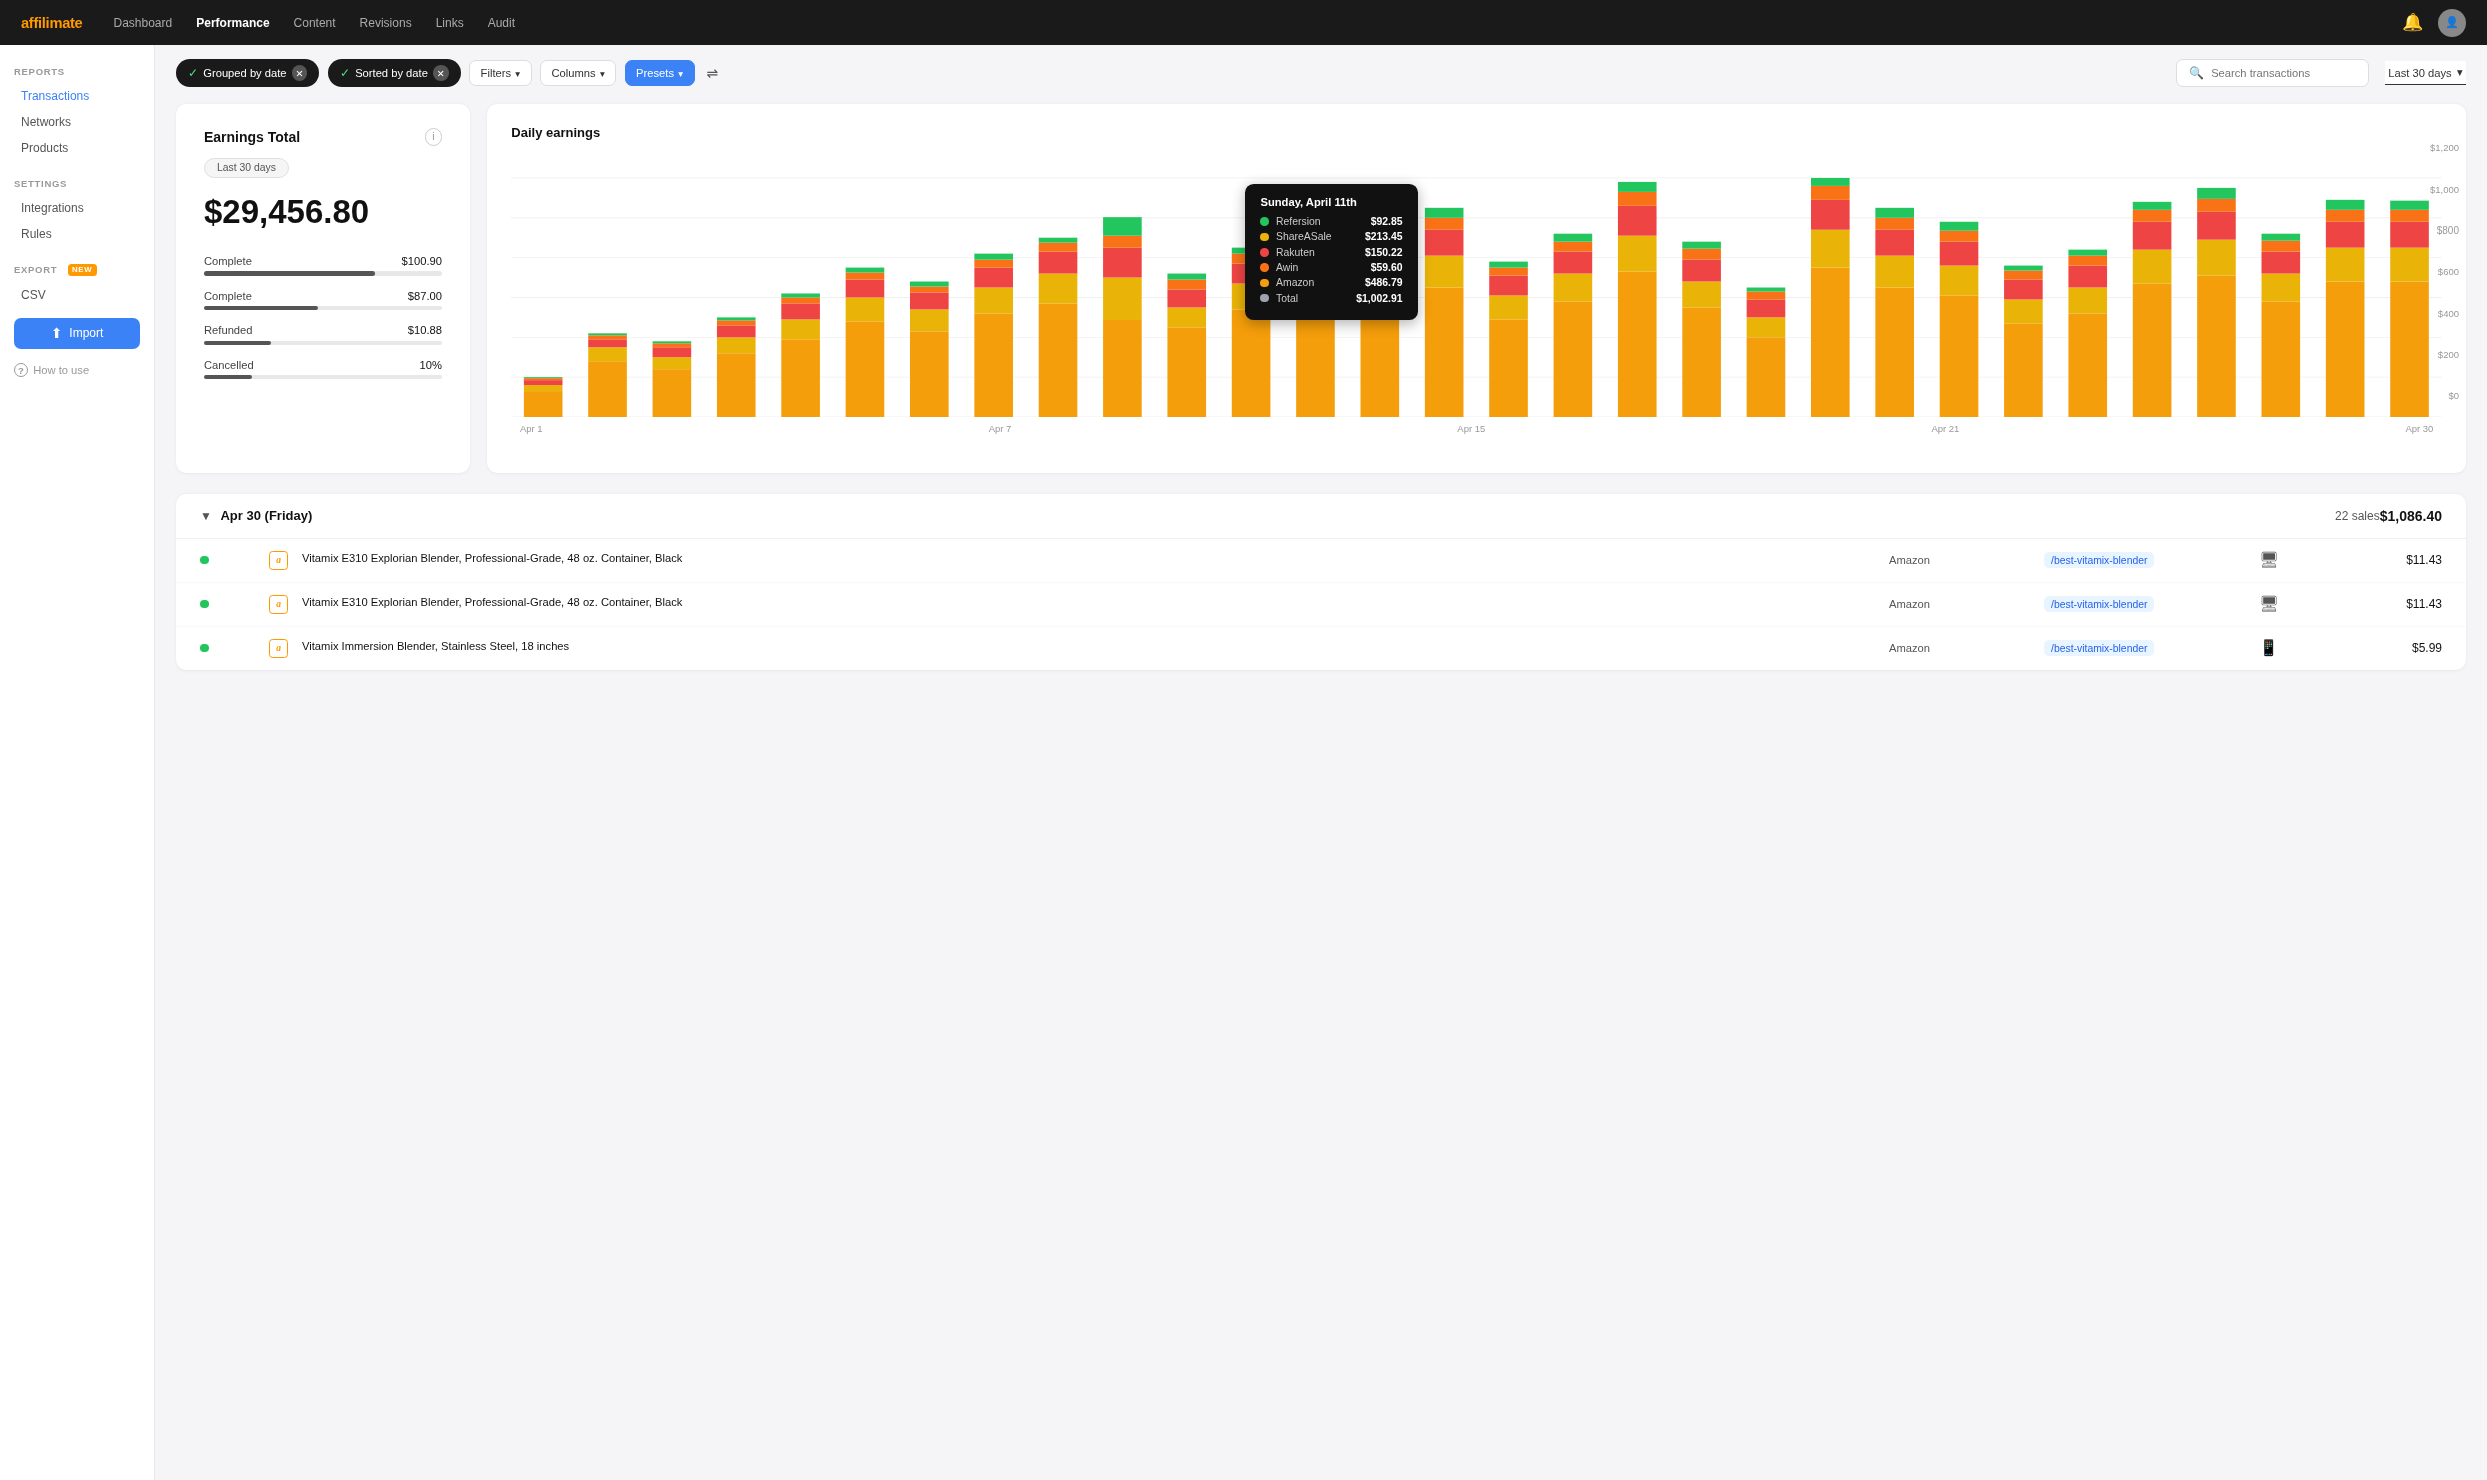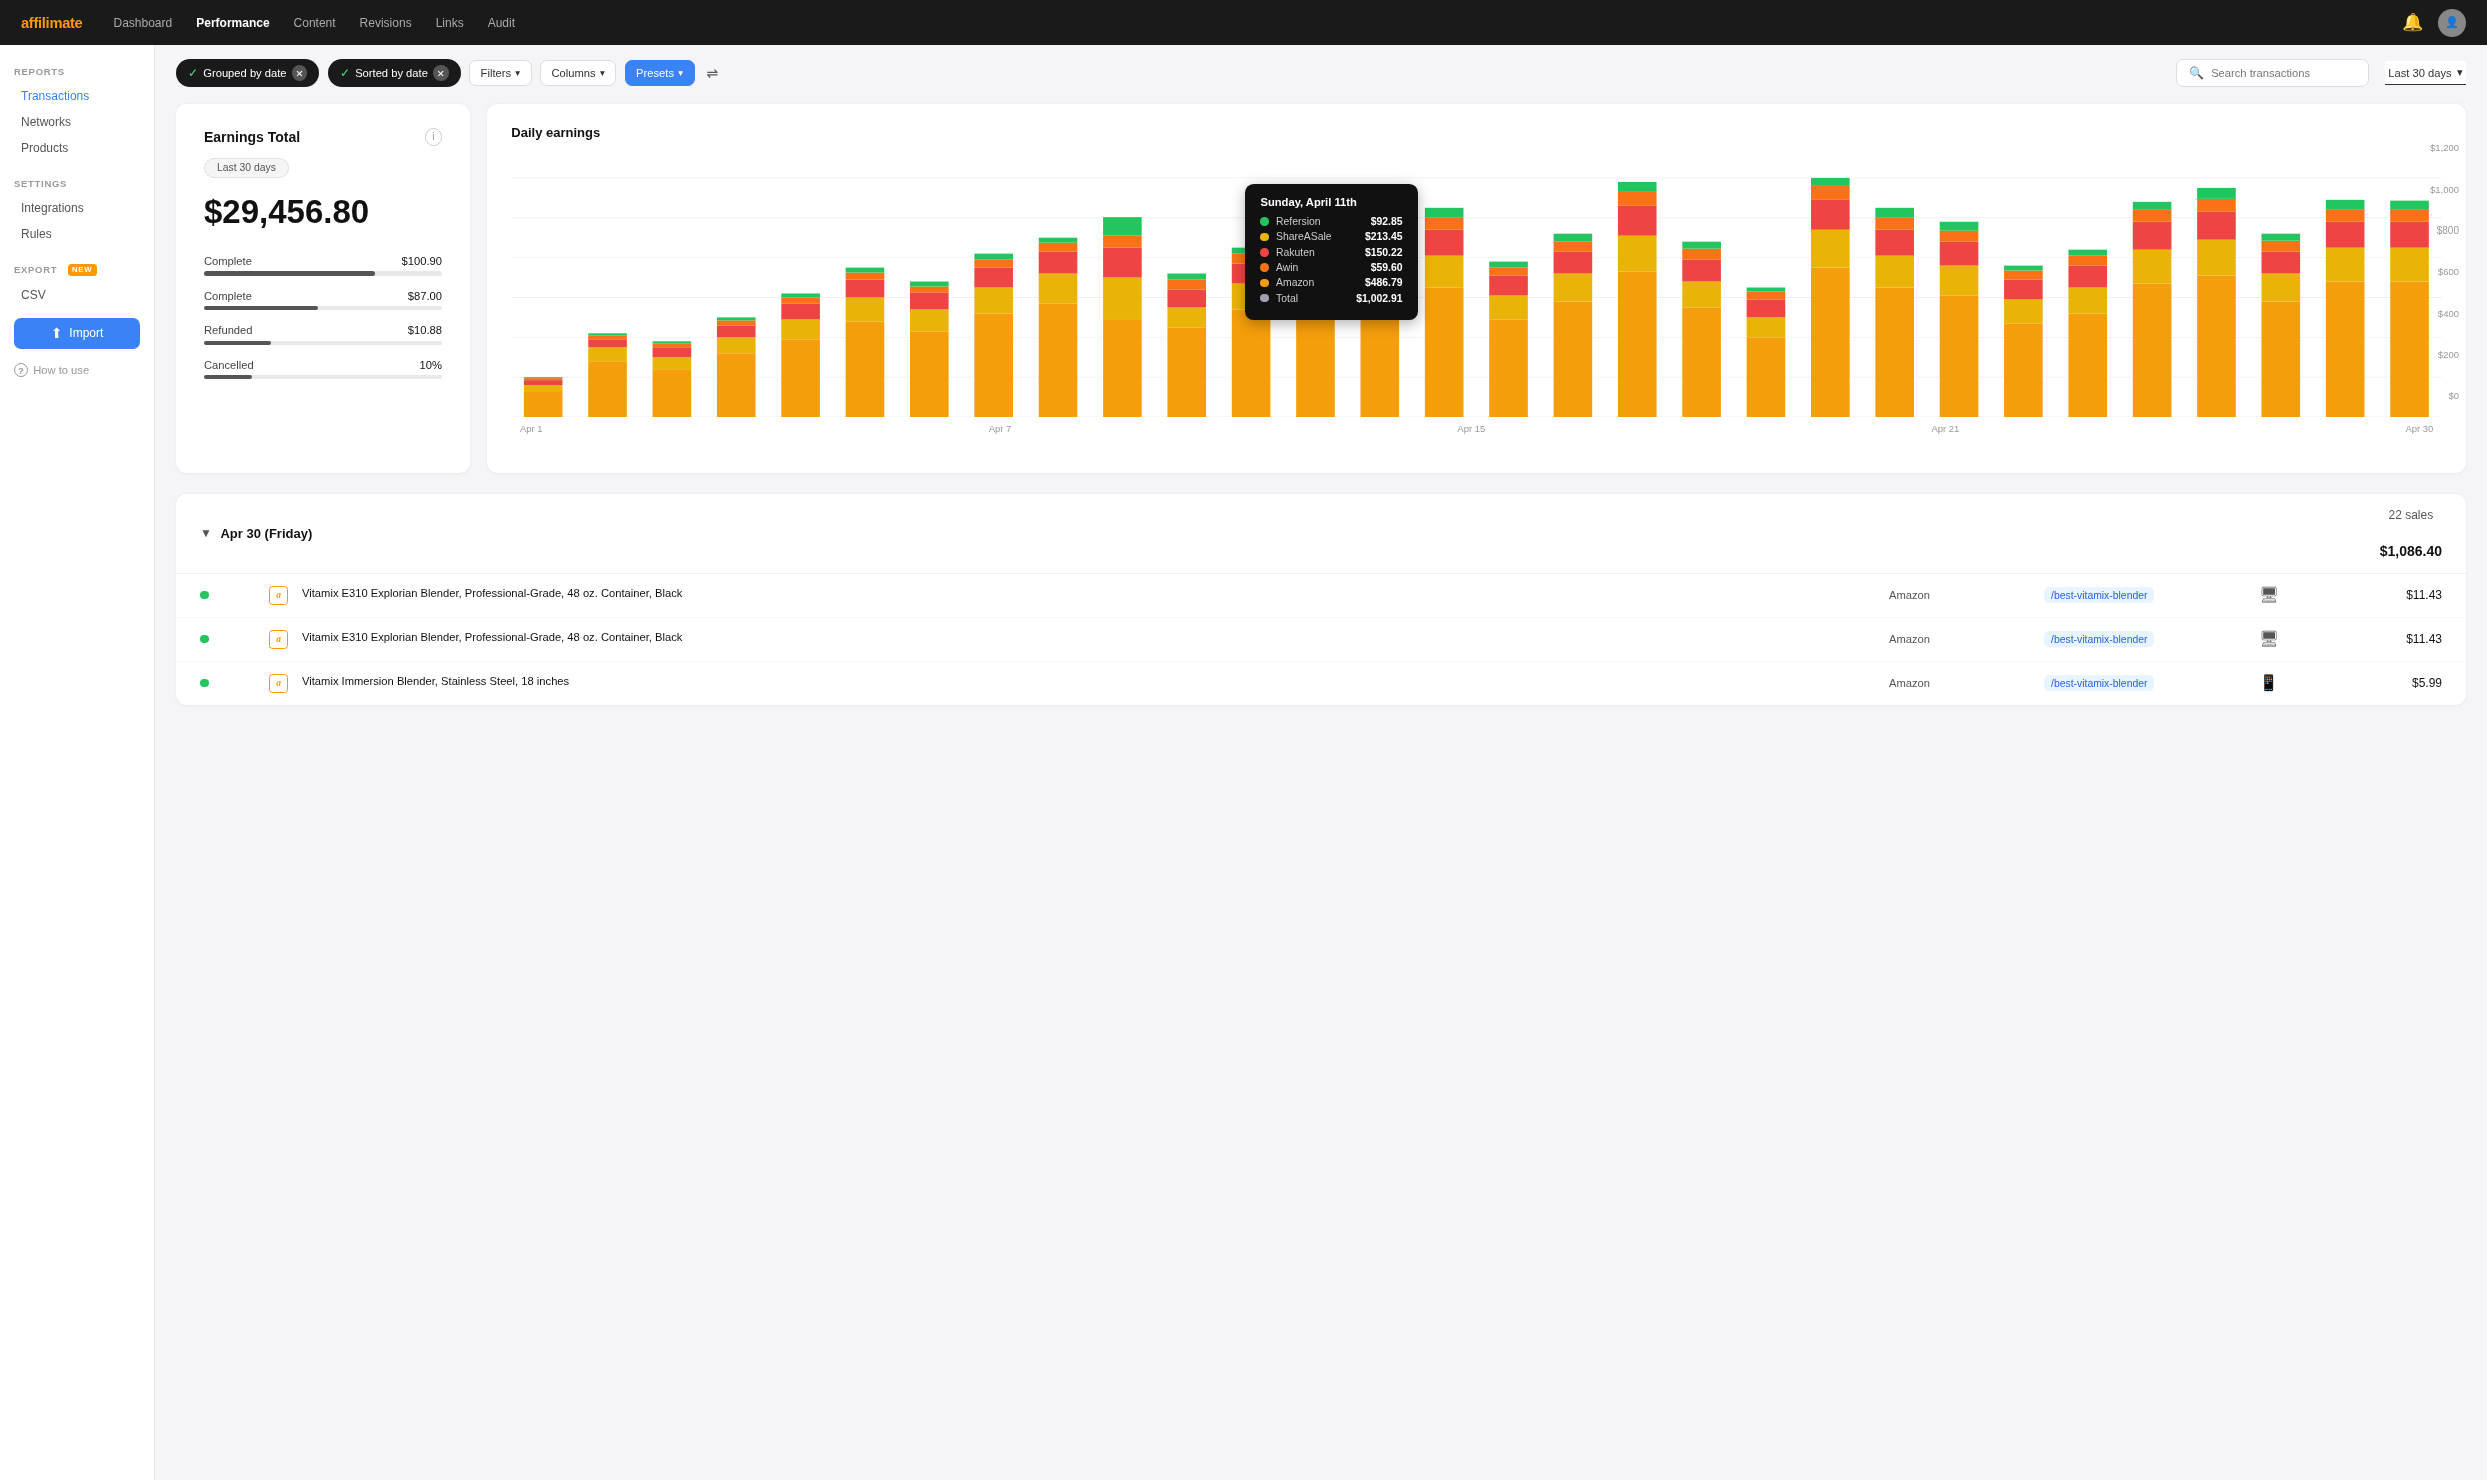--- a/index.html
+++ b/index.html
@@ -31,21 +31,21 @@
     .sidebar-how-icon { width: 14px; height: 14px; border: 1.3px solid #999; border-radius: 50%; display: flex; align-items: center; justify-content: center; font-size: 9.5px; font-weight: 700; color: #999; }
 
     
     .main { flex: 1; padding: 14px 21px; overflow: auto; }
 
     
     .filter-bar { display: flex; align-items: center; gap: 8.6px; margin-bottom: 17.3px; flex-wrap: wrap; }
     .filter-tag { display: flex; align-items: center; gap: 5.2px; background: #1a1a1a; color: #fff; border-radius: 21px; padding: 6px 12px; font-size: 11.2px; font-weight: 500; }
     .filter-tag .check { color: #4ade80; font-size: 12px; }
     .filter-tag .close-x { width: 15.5px; height: 15.5px; border-radius: 50%; background: #555; display: flex; align-items: center; justify-content: center; font-size: 9.5px; cursor: pointer; }
-    .filter-btn { display: flex; align-items: flex-start; gap: 4.3px; background: #fff; border: 1.3px solid #ddd; border-radius: 7px; padding: 6px 10.4px; font-size: 11.2px; font-weight: 500; color: #333; cursor: pointer; }
+    .filter-btn { display: flex; align-items: flex-end; gap: 4.3px; background: #fff; border: 1.3px solid #ddd; border-radius: 7px; padding: 6px 10.4px; font-size: 11.2px; font-weight: 500; color: #333; cursor: pointer; }
     .filter-btn .chevron { font-size: 9.5px; }
     .filter-btn-blue { background: #3b82f6; color: #fff; border-color: #3b82f6; }
     .filter-btn-blue .chevron { color: #fff; }
     .filter-search { margin-left: auto; display: flex; align-items: center; gap: 7px; background: #fff; border: 1.3px solid #ddd; border-radius: 7px; padding: 6px 12px; min-width: 173px; }
     .filter-search input { border: none; outline: none; font-size: 11.2px; color: #999; background: transparent; min-width: 121px; }
     .date-range-btn { display: flex; align-items: center; gap: 5.2px; background: #fff; border-bottom: 1.7px solid #333; padding: 5.2px 3.5px; font-size: 11.2px; font-weight: 500; cursor: pointer; margin-left: 7px; }
     .expand-icon { font-size: 14px; color: #555; cursor: pointer; margin-left: 3.5px; }
 
     
     .cards-row { display: flex; gap: 17.3px; margin-bottom: 21px; }
@@ -84,21 +84,21 @@
     .x-axis { display: flex; justify-content: space-between; padding: 0 8.6px; margin-top: 3.5px; }
     .x-label { font-size: 9.5px; color: #999; }
     .y-label { font-size: 9.5px; color: #999; text-align: right; }
 
     
     .transactions-section { background: #fff; border-radius: 10.4px; box-shadow: 0 0.9px 3.5px rgba(0,0,0,0.06); overflow: hidden; }
     .date-group-header { display: flex; align-items: center; justify-content: space-between; padding: 14px 24px; border-bottom: 0.9px solid #f0f0f0; }
     .date-group-left { display: flex; align-items: center; gap: 8.6px; }
     .collapse-arrow { font-size: 12px; color: #555; cursor: pointer; }
     .date-group-title { font-size: 13px; font-weight: 600; color: #111; }
-    .date-group-right { display: flex; align-items: center; gap: 21px; font-size: 12px; color: #555; flex-direction: column; }
+    .date-group-right { display: flex; align-items: center; font-size: 12px; color: #555; }
     .date-group-sales { color: #555; }
     .date-group-amount { font-weight: 600; color: #111; font-size: 14px; }
 
     .table-header { display: grid; grid-template-columns: 69px 1fr 155px 173px 104px 121px; padding: 8.6px 24px; border-bottom: 0.9px solid #f0f0f0; font-size: 10.4px; color: #999; font-weight: 500; }
     .table-row { display: grid; grid-template-columns: 69px 1fr 155px 173px 104px 121px; padding: 12px 24px; border-bottom: 0.9px solid #f8f8f8; align-items: center; }
     .table-row:last-child { border-bottom: none; }
 
     .status-dot { width: 8.6px; height: 8.6px; border-radius: 50%; }
     .status-green { background: #22c55e; }
     .product-name { font-size: 11.2px; color: #111; line-height: 1.4; }

